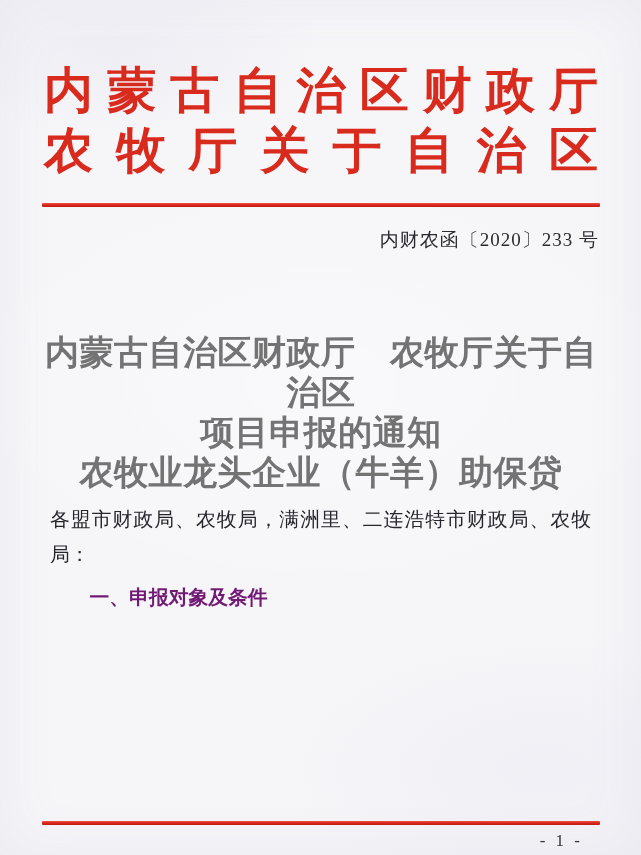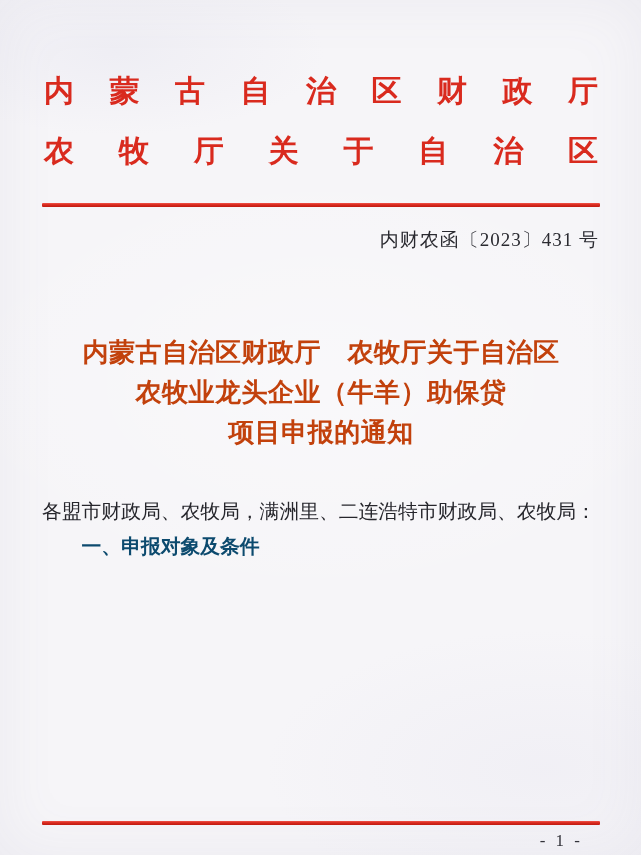--- a/index.html
+++ b/index.html
@@ -16,21 +16,21 @@
     overflow:hidden;
     box-shadow:inset 0 0 60px rgba(120,120,150,0.08);
   }
   
   .masthead-line{
     position:absolute;
     left:44px;
     width:554px;
     height:56px;
     line-height:56px;
-    font-size:30px;
+    font-size:49px;
     font-weight:bold;
     color:var(--accent,#d92a1e);
     text-align:justify;
     text-align-last:justify;
     white-space:nowrap;
   }
   .masthead-line.l1{top:63px;}
   .masthead-line.l2{top:123px;}
   .rule{
     position:absolute;
@@ -51,47 +51,47 @@
     letter-spacing:1px;
     color:#2a2a30;
   }
   
   .doc-title{
     position:absolute;
     top:333px;
     left:42px;
     width:558px;
     text-align:center;
-    font-size:26px;
+    font-size:34px;
     line-height:40px;
     font-weight:bold;
-    color:#c2410c;
+    color:#737373;
     letter-spacing:0.5px;
   }
   
   .body-text{
     position:absolute;
     top:494px;
     left:42px;
     width:557px;
     font-size:19.8px;
     line-height:35px;
     color:var(--ink,#26262c);
     text-align:justify;
     letter-spacing:0;
   }
   .body-text p{
-    margin:0;
+    margin:8px;
     padding:0;
   }
   .indent{text-indent:2em;}
   .section-heading{
     font-weight:bold;
     text-indent:2em;
-    color:#0c4a6e;
+    color:#701a75;
   }
   
   .page-number{
     position:absolute;
     top:831px;
     right:58px;
     font-size:17px;
     letter-spacing:3px;
     color:#33333a;
   }
@@ -110,26 +110,26 @@
 <body>
 
 <div class="page">
   <div class="scan-tint"></div>
 
   <div class="masthead-line l1">内蒙古自治区财政厅</div>
   <div class="masthead-line l2">农牧厅关于自治区</div>
 
   <div class="rule top-rule"></div>
 
-  <div class="doc-number">内财农函〔2023〕431 号</div>
+  <div class="doc-number">内财农函〔2020〕233 号</div>
 
   <div class="doc-title">
     <div>内蒙古自治区财政厅　农牧厅关于自治区</div>
+    <div>项目申报的通知</div>
     <div>农牧业龙头企业（牛羊）助保贷</div>
-    <div>项目申报的通知</div>
   </div>
 
   <div class="body-text">
     <p>各盟市财政局、农牧局，满洲里、二连浩特市财政局、农牧局：</p>
     <p class="section-heading">一、申报对象及条件</p>
   </div>
 
   <div class="rule bottom-rule"></div>
 
   <div class="page-number">- 1 -</div>

